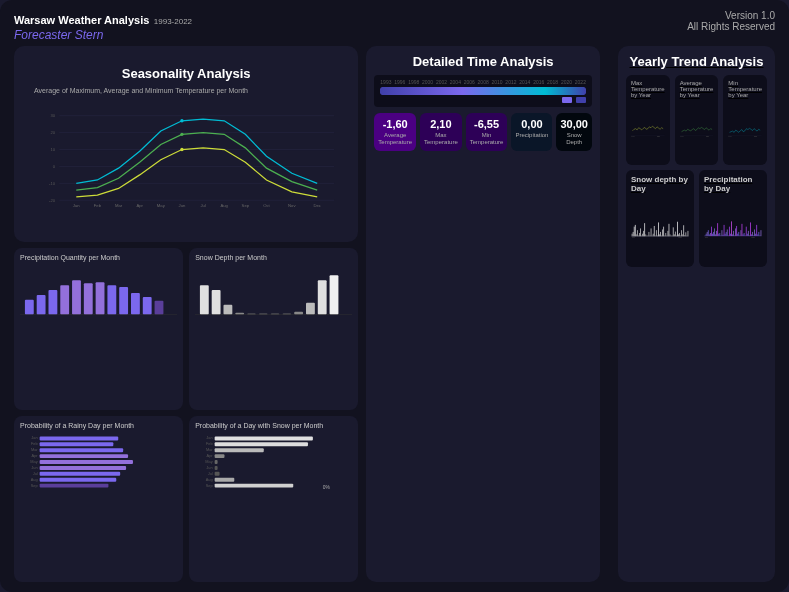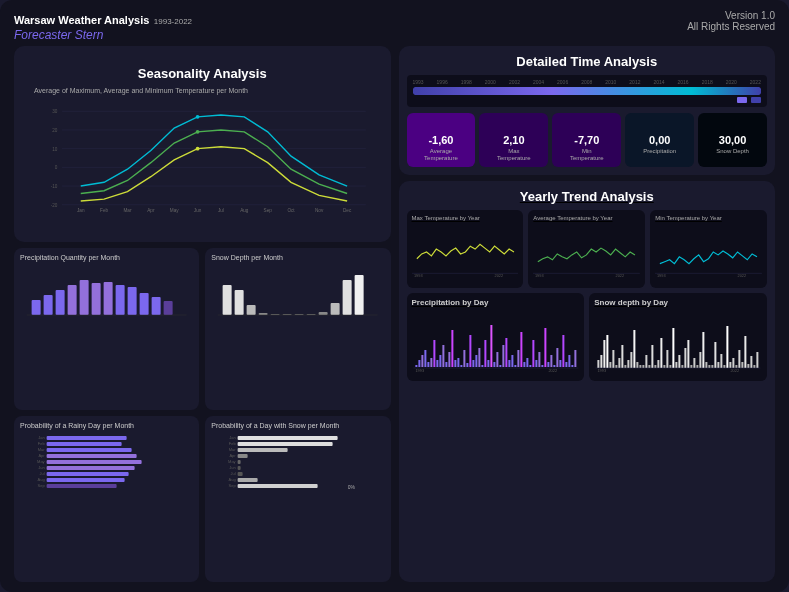--- a/index.html
+++ b/index.html
@@ -85,22 +85,22 @@
     }
     .mini-panel-title {
       color: #ccc;
       font-size: 7px;
       margin-bottom: 4px;
     }
 
     
     .right-panel {
       display: flex;
-      flex-direction: column;
-      gap: 6px;
+      flex-direction: row;
+      gap: 18px;
     }
     .detail-panel {
       background: #1a1a2e;
       border-radius: 10px;
       padding: 8px;
     }
     .timeline-bar {
       background: #0d0d1a;
       border-radius: 4px;
       padding: 4px 6px;
@@ -133,21 +133,20 @@
       text-align: center;
     }
     .kpi-card.purple { background: #4b0082; }
     .kpi-card.dark-purple { background: #2d0057; }
     .kpi-card.dark-blue { background: #0a1628; }
     .kpi-card.darkest { background: #02070e; }
     .kpi-value {
       color: #ffffff;
       font-size: 11px;
       font-weight: 700;
-      margin-top: 16px;
     }
     .kpi-label {
       color: #aaa;
       font-size: 6px;
       margin-top: 2px;
       line-height: 1.2;
     }
     .yearly-panel {
       background: #1a1a2e;
       border-radius: 10px;
@@ -390,21 +389,21 @@
         <div class="kpi-row">
           <div class="kpi-card purple">
             <div class="kpi-value">-1,60</div>
             <div class="kpi-label">Average<br>Temperature</div>
           </div>
           <div class="kpi-card dark-purple">
             <div class="kpi-value">2,10</div>
             <div class="kpi-label">Max<br>Temperature</div>
           </div>
           <div class="kpi-card dark-purple">
-            <div class="kpi-value">-7,70</div>
+            <div class="kpi-value">-6,55</div>
             <div class="kpi-label">Min<br>Temperature</div>
           </div>
           <div class="kpi-card dark-blue">
             <div class="kpi-value">0,00</div>
             <div class="kpi-label">Precipitation</div>
           </div>
           <div class="kpi-card darkest">
             <div class="kpi-value">30,00</div>
             <div class="kpi-label">Snow Depth</div>
           </div>
@@ -441,20 +440,83 @@
             <svg width="100%" height="55" viewBox="0 0 110 55">
               <polyline points="5,40 10,38 15,36 20,40 25,33 30,36 35,40 40,35 45,31 50,38 55,35 60,28 65,31 70,27 75,30 80,34 85,28 90,32 95,36 100,30 105,33" fill="none" stroke="#00bcd4" stroke-width="1.2"></polyline>
               <line x1="0" y1="50" x2="110" y2="50" stroke="#2a2a4a" stroke-width="0.5"></line>
               <text x="2" y="54" fill="#555" font-size="4">1993</text>
               <text x="85" y="54" fill="#555" font-size="4">2022</text>
             </svg>
           </div>
         </div>
 
         <div class="bottom-yearly">
+          <div class="bottom-yearly-panel">
+            <div class="bottom-yearly-title">Snow depth by Day</div>
+            <svg width="100%" height="62" viewBox="0 0 165 62">
+
+              <rect x="2" y="50" width="2" height="8" fill="#d0d0d0"></rect>
+              <rect x="5" y="45" width="2" height="13" fill="#e0e0e0"></rect>
+              <rect x="8" y="30" width="2" height="28" fill="#f0f0f0"></rect>
+              <rect x="11" y="25" width="2" height="33" fill="#ffffff"></rect>
+              <rect x="14" y="52" width="2" height="6" fill="#bbb"></rect>
+              <rect x="17" y="40" width="2" height="18" fill="#d0d0d0"></rect>
+              <rect x="20" y="55" width="2" height="3" fill="#aaa"></rect>
+              <rect x="23" y="48" width="2" height="10" fill="#ccc"></rect>
+              <rect x="26" y="35" width="2" height="23" fill="#ddd"></rect>
+              <rect x="29" y="55" width="2" height="3" fill="#aaa"></rect>
+              <rect x="32" y="50" width="2" height="8" fill="#ccc"></rect>
+              <rect x="35" y="42" width="2" height="16" fill="#d0d0d0"></rect>
+              <rect x="38" y="20" width="2" height="38" fill="#f5f5f5"></rect>
+              <rect x="41" y="52" width="2" height="6" fill="#bbb"></rect>
+              <rect x="44" y="55" width="2" height="3" fill="#aaa"></rect>
+              <rect x="47" y="55" width="2" height="3" fill="#aaa"></rect>
+              <rect x="50" y="45" width="2" height="13" fill="#d0d0d0"></rect>
+              <rect x="53" y="55" width="2" height="3" fill="#aaa"></rect>
+              <rect x="56" y="35" width="2" height="23" fill="#ddd"></rect>
+              <rect x="59" y="55" width="2" height="3" fill="#aaa"></rect>
+              <rect x="62" y="50" width="2" height="8" fill="#ccc"></rect>
+              <rect x="65" y="28" width="2" height="30" fill="#eeeeee"></rect>
+              <rect x="68" y="55" width="2" height="3" fill="#aaa"></rect>
+              <rect x="71" y="40" width="2" height="18" fill="#d0d0d0"></rect>
+              <rect x="74" y="55" width="2" height="3" fill="#aaa"></rect>
+              <rect x="77" y="18" width="2" height="40" fill="#ffffff"></rect>
+              <rect x="80" y="52" width="2" height="6" fill="#ccc"></rect>
+              <rect x="83" y="45" width="2" height="13" fill="#ddd"></rect>
+              <rect x="86" y="55" width="2" height="3" fill="#aaa"></rect>
+              <rect x="89" y="38" width="2" height="20" fill="#d5d5d5"></rect>
+              <rect x="92" y="30" width="2" height="28" fill="#e8e8e8"></rect>
+              <rect x="95" y="55" width="2" height="3" fill="#aaa"></rect>
+              <rect x="98" y="48" width="2" height="10" fill="#ccc"></rect>
+              <rect x="101" y="55" width="2" height="3" fill="#aaa"></rect>
+              <rect x="104" y="42" width="2" height="16" fill="#d0d0d0"></rect>
+              <rect x="107" y="22" width="2" height="36" fill="#f0f0f0"></rect>
+              <rect x="110" y="52" width="2" height="6" fill="#bbb"></rect>
+              <rect x="113" y="55" width="2" height="3" fill="#aaa"></rect>
+              <rect x="116" y="55" width="2" height="3" fill="#aaa"></rect>
+              <rect x="119" y="32" width="2" height="26" fill="#e0e0e0"></rect>
+              <rect x="122" y="52" width="2" height="6" fill="#ccc"></rect>
+              <rect x="125" y="44" width="2" height="14" fill="#d0d0d0"></rect>
+              <rect x="128" y="55" width="2" height="3" fill="#aaa"></rect>
+              <rect x="131" y="16" width="2" height="42" fill="#ffffff"></rect>
+              <rect x="134" y="52" width="2" height="6" fill="#ccc"></rect>
+              <rect x="137" y="48" width="2" height="10" fill="#d0d0d0"></rect>
+              <rect x="140" y="55" width="2" height="3" fill="#aaa"></rect>
+              <rect x="143" y="40" width="2" height="18" fill="#d5d5d5"></rect>
+              <rect x="146" y="52" width="2" height="6" fill="#bbb"></rect>
+              <rect x="149" y="26" width="2" height="32" fill="#e8e8e8"></rect>
+              <rect x="152" y="54" width="2" height="4" fill="#bbb"></rect>
+              <rect x="155" y="46" width="2" height="12" fill="#d0d0d0"></rect>
+              <rect x="158" y="55" width="2" height="3" fill="#aaa"></rect>
+              <rect x="161" y="42" width="2" height="16" fill="#d0d0d0"></rect>
+              <line x1="0" y1="58" x2="165" y2="58" stroke="#2a2a4a" stroke-width="0.5"></line>
+              <text x="2" y="62" fill="#555" font-size="4">1993</text>
+              <text x="135" y="62" fill="#555" font-size="4">2022</text>
+            </svg>
+          </div>
           <div class="bottom-yearly-panel">
             <div class="bottom-yearly-title">Precipitation by Day</div>
             <svg width="100%" height="62" viewBox="0 0 165 62">
 
               <rect x="2" y="55" width="2" height="2" fill="#7b68ee"></rect>
               <rect x="5" y="50" width="2" height="7" fill="#7b68ee"></rect>
               <rect x="8" y="45" width="2" height="12" fill="#9370db"></rect>
               <rect x="11" y="40" width="2" height="17" fill="#7b68ee"></rect>
               <rect x="14" y="52" width="2" height="5" fill="#7b68ee"></rect>
               <rect x="17" y="48" width="2" height="9" fill="#9370db"></rect>
@@ -504,81 +566,18 @@
               <rect x="149" y="25" width="2" height="32" fill="#b347ff"></rect>
               <rect x="152" y="52" width="2" height="5" fill="#7b68ee"></rect>
               <rect x="155" y="45" width="2" height="12" fill="#7b68ee"></rect>
               <rect x="158" y="55" width="2" height="2" fill="#7b68ee"></rect>
               <rect x="161" y="40" width="2" height="17" fill="#9370db"></rect>
               <line x1="0" y1="58" x2="165" y2="58" stroke="#2a2a4a" stroke-width="0.5"></line>
               <text x="2" y="62" fill="#555" font-size="4">1993</text>
               <text x="135" y="62" fill="#555" font-size="4">2022</text>
             </svg>
           </div>
-          <div class="bottom-yearly-panel">
-            <div class="bottom-yearly-title">Snow depth by Day</div>
-            <svg width="100%" height="62" viewBox="0 0 165 62">
-
-              <rect x="2" y="50" width="2" height="8" fill="#d0d0d0"></rect>
-              <rect x="5" y="45" width="2" height="13" fill="#e0e0e0"></rect>
-              <rect x="8" y="30" width="2" height="28" fill="#f0f0f0"></rect>
-              <rect x="11" y="25" width="2" height="33" fill="#ffffff"></rect>
-              <rect x="14" y="52" width="2" height="6" fill="#bbb"></rect>
-              <rect x="17" y="40" width="2" height="18" fill="#d0d0d0"></rect>
-              <rect x="20" y="55" width="2" height="3" fill="#aaa"></rect>
-              <rect x="23" y="48" width="2" height="10" fill="#ccc"></rect>
-              <rect x="26" y="35" width="2" height="23" fill="#ddd"></rect>
-              <rect x="29" y="55" width="2" height="3" fill="#aaa"></rect>
-              <rect x="32" y="50" width="2" height="8" fill="#ccc"></rect>
-              <rect x="35" y="42" width="2" height="16" fill="#d0d0d0"></rect>
-              <rect x="38" y="20" width="2" height="38" fill="#f5f5f5"></rect>
-              <rect x="41" y="52" width="2" height="6" fill="#bbb"></rect>
-              <rect x="44" y="55" width="2" height="3" fill="#aaa"></rect>
-              <rect x="47" y="55" width="2" height="3" fill="#aaa"></rect>
-              <rect x="50" y="45" width="2" height="13" fill="#d0d0d0"></rect>
-              <rect x="53" y="55" width="2" height="3" fill="#aaa"></rect>
-              <rect x="56" y="35" width="2" height="23" fill="#ddd"></rect>
-              <rect x="59" y="55" width="2" height="3" fill="#aaa"></rect>
-              <rect x="62" y="50" width="2" height="8" fill="#ccc"></rect>
-              <rect x="65" y="28" width="2" height="30" fill="#eeeeee"></rect>
-              <rect x="68" y="55" width="2" height="3" fill="#aaa"></rect>
-              <rect x="71" y="40" width="2" height="18" fill="#d0d0d0"></rect>
-              <rect x="74" y="55" width="2" height="3" fill="#aaa"></rect>
-              <rect x="77" y="18" width="2" height="40" fill="#ffffff"></rect>
-              <rect x="80" y="52" width="2" height="6" fill="#ccc"></rect>
-              <rect x="83" y="45" width="2" height="13" fill="#ddd"></rect>
-              <rect x="86" y="55" width="2" height="3" fill="#aaa"></rect>
-              <rect x="89" y="38" width="2" height="20" fill="#d5d5d5"></rect>
-              <rect x="92" y="30" width="2" height="28" fill="#e8e8e8"></rect>
-              <rect x="95" y="55" width="2" height="3" fill="#aaa"></rect>
-              <rect x="98" y="48" width="2" height="10" fill="#ccc"></rect>
-              <rect x="101" y="55" width="2" height="3" fill="#aaa"></rect>
-              <rect x="104" y="42" width="2" height="16" fill="#d0d0d0"></rect>
-              <rect x="107" y="22" width="2" height="36" fill="#f0f0f0"></rect>
-              <rect x="110" y="52" width="2" height="6" fill="#bbb"></rect>
-              <rect x="113" y="55" width="2" height="3" fill="#aaa"></rect>
-              <rect x="116" y="55" width="2" height="3" fill="#aaa"></rect>
-              <rect x="119" y="32" width="2" height="26" fill="#e0e0e0"></rect>
-              <rect x="122" y="52" width="2" height="6" fill="#ccc"></rect>
-              <rect x="125" y="44" width="2" height="14" fill="#d0d0d0"></rect>
-              <rect x="128" y="55" width="2" height="3" fill="#aaa"></rect>
-              <rect x="131" y="16" width="2" height="42" fill="#ffffff"></rect>
-              <rect x="134" y="52" width="2" height="6" fill="#ccc"></rect>
-              <rect x="137" y="48" width="2" height="10" fill="#d0d0d0"></rect>
-              <rect x="140" y="55" width="2" height="3" fill="#aaa"></rect>
-              <rect x="143" y="40" width="2" height="18" fill="#d5d5d5"></rect>
-              <rect x="146" y="52" width="2" height="6" fill="#bbb"></rect>
-              <rect x="149" y="26" width="2" height="32" fill="#e8e8e8"></rect>
-              <rect x="152" y="54" width="2" height="4" fill="#bbb"></rect>
-              <rect x="155" y="46" width="2" height="12" fill="#d0d0d0"></rect>
-              <rect x="158" y="55" width="2" height="3" fill="#aaa"></rect>
-              <rect x="161" y="42" width="2" height="16" fill="#d0d0d0"></rect>
-              <line x1="0" y1="58" x2="165" y2="58" stroke="#2a2a4a" stroke-width="0.5"></line>
-              <text x="2" y="62" fill="#555" font-size="4">1993</text>
-              <text x="135" y="62" fill="#555" font-size="4">2022</text>
-            </svg>
-          </div>
         </div>
       </div>
     </div>
 
   </div>
 </div>
 
 </body></html>

